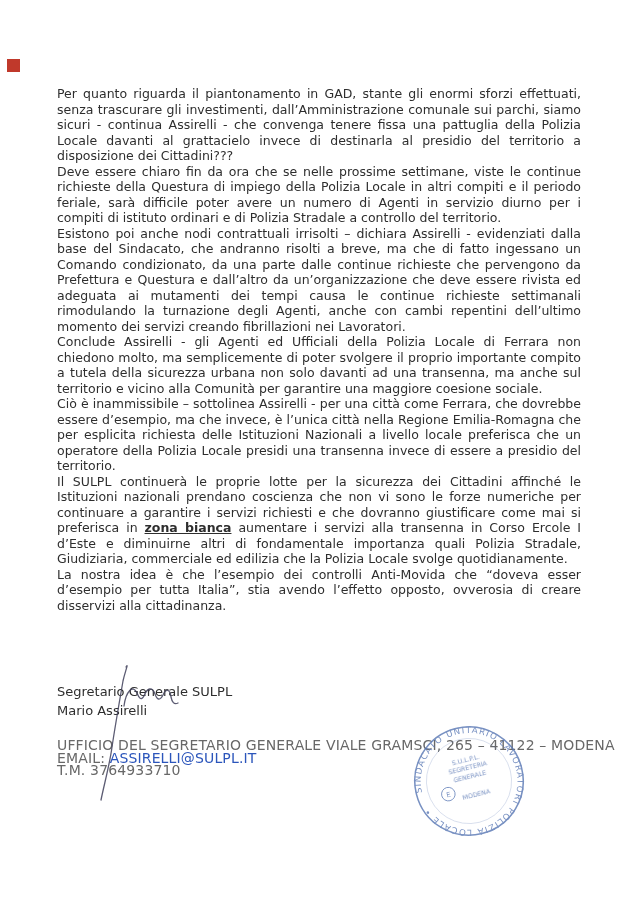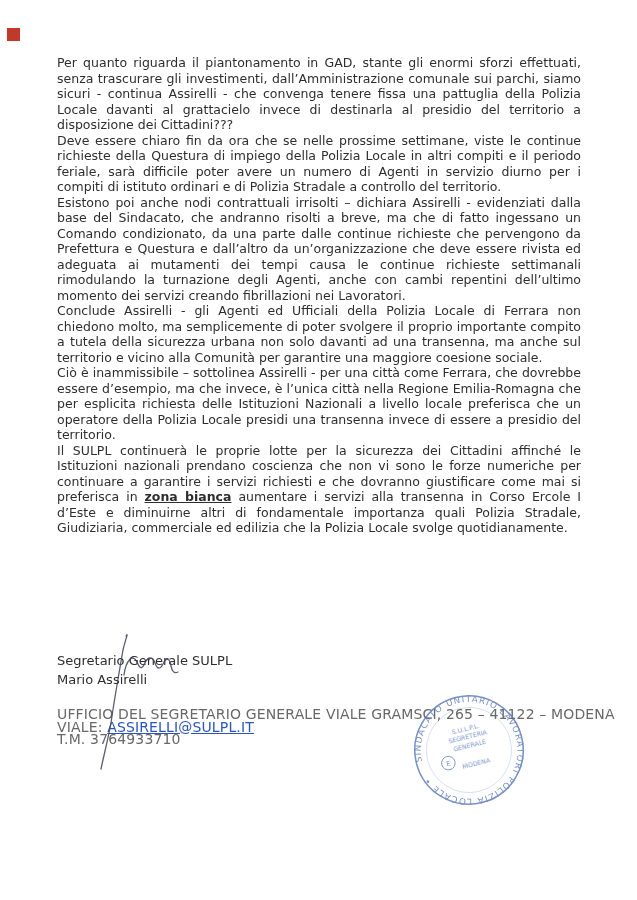--- a/index.html
+++ b/index.html
@@ -1,65 +1,66 @@
 <!DOCTYPE html>
 <html><head>
 <meta charset="utf-8">
 <style>
   html,body{margin:0;padding:0;}
   body{
     width:637px;height:900px;background:#ffffff;
     font-family:"DejaVu Sans",sans-serif;position:relative;overflow:hidden;
   }
-  .page{position:absolute;inset:0;background:#ffffff;}
+  .page{position:absolute;inset:0;background:#ffffff;margin-top:31px;}
   .marker{position:absolute;left:7px;top:28px;}
   .body-text{
     position:absolute;left:57px;top:55px;width:524px;
     font-size:12.5px;line-height:15.5px;color:#2e2e2e;
   }
   .body-text p{margin:0;text-align:justify;}
   .zb{font-weight:bold;text-decoration:underline;}
   .sig-block{
     position:absolute;left:57px;top:651px;
     font-size:13px;line-height:19px;color:#2e2e2e;
   }
   .footer{
     position:absolute;left:57px;top:708px;
     font-size:14px;line-height:12.5px;color:#686868;letter-spacing:.15px;
   }
-  .footer .email-link{color:#2b55bb;text-decoration:underline;cursor:pointer;}
+  .footer .email-link{color:#2b55bb;cursor:pointer;}
   .signature{position:absolute;left:88px;top:628px;}
   .stamp{position:absolute;left:409px;top:690px;width:120px;height:120px;}
 </style>
 </head>
 <body>
 
 <div class="page">
 
   <svg class="marker" width="13" height="13">
     <rect x="0" y="0" width="13" height="13" fill="#c0392b"></rect>
   </svg>
 
   <div class="body-text">
     <p>Per quanto riguarda il piantonamento in GAD, stante gli enormi sforzi effettuati, senza trascurare gli investimenti, dall’Amministrazione comunale sui parchi, siamo sicuri - continua Assirelli - che convenga tenere fissa una pattuglia della Polizia Locale davanti al grattacielo invece di destinarla al presidio del territorio a disposizione dei Cittadini???</p>
     <p>Deve essere chiaro fin da ora che se nelle prossime settimane, viste le continue richieste della Questura di impiego della Polizia Locale in altri compiti e il periodo feriale, sarà difficile poter avere un numero di Agenti in servizio diurno per i compiti di istituto ordinari e di Polizia Stradale a controllo del territorio.</p>
     <p>Esistono poi anche nodi contrattuali irrisolti – dichiara Assirelli  - evidenziati dalla base del Sindacato, che andranno risolti a breve, ma che di fatto ingessano un Comando condizionato, da una parte dalle continue richieste che pervengono da Prefettura e Questura e dall’altro da un’organizzazione che deve essere rivista ed adeguata ai mutamenti dei tempi causa le continue richieste settimanali rimodulando la turnazione degli Agenti, anche con cambi repentini dell’ultimo momento dei servizi creando fibrillazioni nei Lavoratori.</p>
     <p>Conclude Assirelli - gli Agenti ed Ufficiali della Polizia Locale di Ferrara non chiedono molto, ma semplicemente di poter svolgere il proprio importante compito a tutela della sicurezza urbana non solo davanti ad una transenna, ma anche sul territorio e vicino alla Comunità per garantire una maggiore coesione sociale.</p>
     <p>Ciò è inammissibile – sottolinea Assirelli - per una città come Ferrara, che dovrebbe essere d’esempio, ma che invece, è l’unica città nella Regione Emilia-Romagna che per esplicita richiesta delle Istituzioni Nazionali a livello locale preferisca che un operatore della Polizia Locale presidi una transenna invece di essere a presidio del territorio.</p>
     <p><span>Il SULPL continuerà le proprie lotte per la sicurezza dei Cittadini affinché le Istituzioni nazionali prendano coscienza che non vi sono le forze numeriche per continuare a garantire i servizi richiesti e che dovranno giustificare come mai si preferisca in </span><span class="zb">zona bianca</span><span> aumentare i servizi alla transenna in Corso Ercole I d’Este e diminuirne altri di fondamentale importanza quali Polizia Stradale, Giudiziaria, commerciale ed edilizia che la Polizia Locale svolge quotidianamente.</span></p>
+    <p>La nostra idea è che l’esempio dei controlli Anti-Movida che “doveva esser d’esempio per tutta Italia”, stia avendo l’effetto opposto, ovverosia di creare disservizi alla cittadinanza.</p>
   </div>
 
   <div class="sig-block">
     <div>Segretario Generale SULPL</div>
     <div>Mario Assirelli</div>
   </div>
 
   <div class="footer">
     <div>UFFICIO DEL SEGRETARIO GENERALE VIALE GRAMSCI, 265 – 41122 – MODENA</div>
-    <div><span>VIALE:</span>&nbsp;<span class="email-link">ASSIRELLI@SULPL.IT</span></div>
+    <div><span>EMAIL:</span>&nbsp;<span class="email-link">ASSIRELLI@SULPL.IT</span></div>
     <div>T.M. 3764933710</div>
   </div>
 
   <svg class="signature" width="110" height="150" viewBox="0 0 110 150">
     <g fill="none" stroke="#464660" stroke-width="1.3" stroke-linecap="round" opacity="0.88">
       <path d="M38,8 C41,3 37,13 35,22 C31,45 27,68 24,88 C22,104 16,126 13,141"></path>
       <path d="M36,47 C38,32 45,25 49,34 C51,39 53,42 56,37 C59,29 64,27 67,35 C69,41 72,42 75,36 C78,29 82,30 83,38 C84,43 86,46 90,44"></path>
     </g>
   </svg>
 

